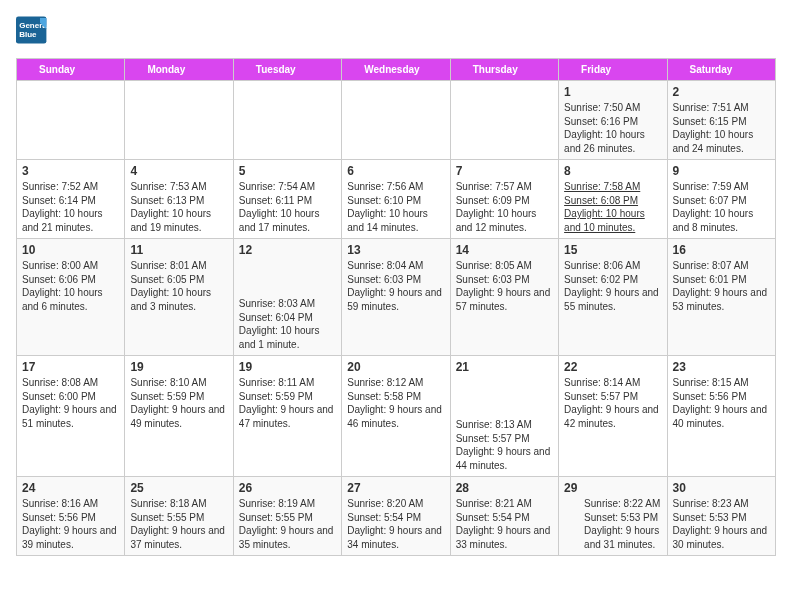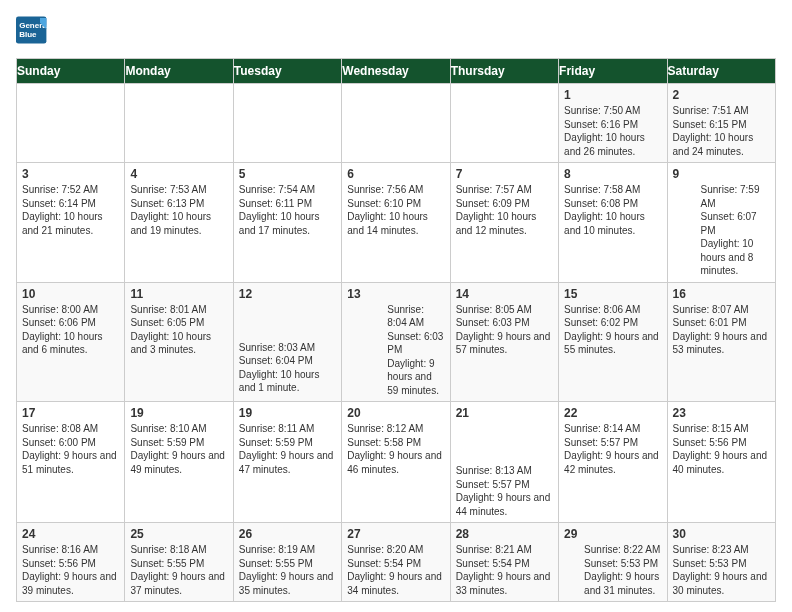--- a/index.html
+++ b/index.html
@@ -38,25 +38,25 @@
     .subtitle {
       font-size: 15px;
       color: #444;
       margin-bottom: 8px;
     }
     .calendar {
       width: 100%;
       border-collapse: collapse;
     }
     .calendar th {
-      background: #14532d;
+      background: #d946ef;
       color: #fff;
-      font-size: 12px;
+      font-size: 10px;
       font-weight: bold;
-      padding: 5px 0;
+      padding: 5px 22px;
       text-align: left;
       border: 1px solid #ccc;
     }
     .calendar td {
       border: 1px solid #ccc;
       vertical-align: top;
       padding: 4px 5px;
       font-size: 10.5px;
       color: #333;
       width: 14.28%;
@@ -166,27 +166,27 @@
 Daylight: 10 hours and 14 minutes.</div>
         </td>
         <td>
           <span class="day-num">7</span>
           <div class="cell-text" style="white-space: pre-line;">Sunrise: 7:57 AM
 Sunset: 6:09 PM
 Daylight: 10 hours and 12 minutes.</div>
         </td>
         <td>
           <span class="day-num">8</span>
-          <div class="cell-text" style="white-space: pre-line;">Sunrise: 7:58 AM
+          <div class="cell-text" style="white-space: pre-line; text-decoration: underline;">Sunrise: 7:58 AM
 Sunset: 6:08 PM
 Daylight: 10 hours and 10 minutes.</div>
         </td>
         <td>
           <span class="day-num">9</span>
-          <div class="cell-text" style="white-space: pre-line; margin-left: 28px;">Sunrise: 7:59 AM
+          <div class="cell-text" style="white-space: pre-line;">Sunrise: 7:59 AM
 Sunset: 6:07 PM
 Daylight: 10 hours and 8 minutes.</div>
         </td>
       </tr>
       <tr>
         <td>
           <span class="day-num">10</span>
           <div class="cell-text" style="white-space: pre-line;">Sunrise: 8:00 AM
 Sunset: 6:06 PM
 Daylight: 10 hours and 6 minutes.</div>
@@ -198,21 +198,21 @@
 Daylight: 10 hours and 3 minutes.</div>
         </td>
         <td>
           <span class="day-num">12</span>
           <div class="cell-text" style="white-space: pre-line; margin-top: 40px;">Sunrise: 8:03 AM
 Sunset: 6:04 PM
 Daylight: 10 hours and 1 minute.</div>
         </td>
         <td>
           <span class="day-num">13</span>
-          <div class="cell-text" style="white-space: pre-line; margin-left: 40px;">Sunrise: 8:04 AM
+          <div class="cell-text" style="white-space: pre-line;">Sunrise: 8:04 AM
 Sunset: 6:03 PM
 Daylight: 9 hours and 59 minutes.</div>
         </td>
         <td>
           <span class="day-num">14</span>
           <div class="cell-text" style="white-space: pre-line;">Sunrise: 8:05 AM
 Sunset: 6:03 PM
 Daylight: 9 hours and 57 minutes.</div>
         </td>
         <td>

